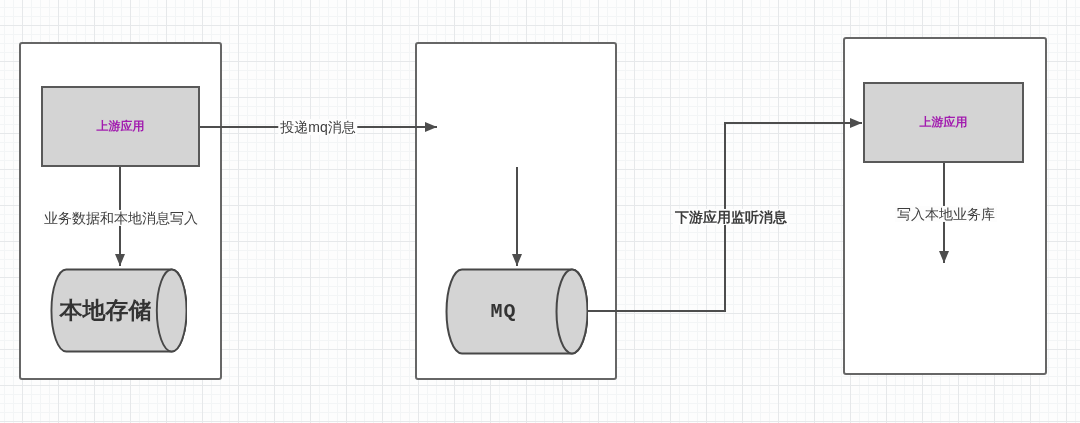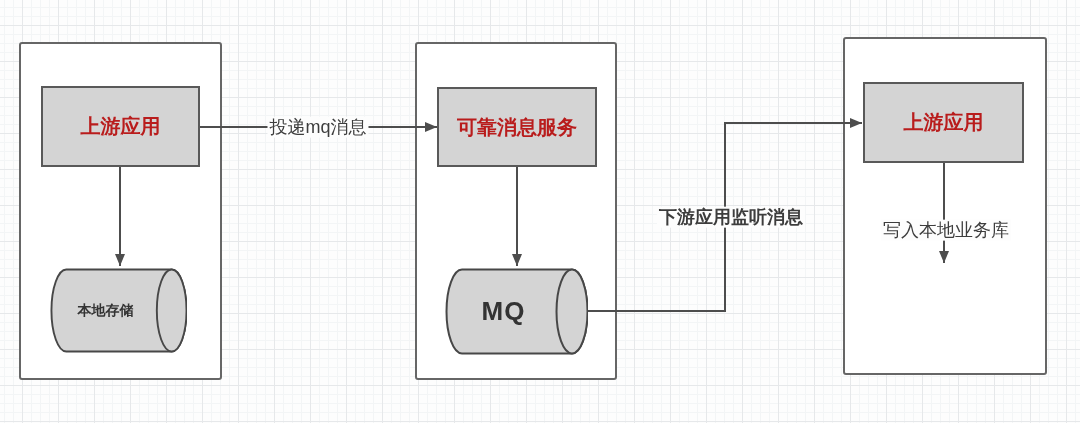--- a/index.html
+++ b/index.html
@@ -39,48 +39,48 @@
   .node {
     position: absolute;
     background: #d4d4d4;
     border: 2px solid #595959;
     display: flex;
     align-items: center;
     justify-content: center;
     z-index: 3;
   }
   .node-label {
-    font-size: 20px;
+    font-size: 12px;
     font-weight: bold;
-    color: #b91c1c;
+    color: #a21caf;
     white-space: nowrap;
   }
   .cylinder {
     position: absolute;
     z-index: 3;
   }
   .cylinder svg { display: block; }
   .cyl-label {
     position: absolute;
     left: 0; top: 0; right: 26px; bottom: 0;
     display: flex;
     align-items: center;
     justify-content: center;
-    font-size: 14px;
+    font-size: 23px;
     font-weight: bold;
     color: #333333;
     white-space: nowrap;
   }
-  .cyl-label.latin { font-size: 26px; letter-spacing: 1px; }
+  .cyl-label.latin { font-size: 20px; letter-spacing: 1px; font-family: Liberation Mono, monospace; }
   .edge-label {
     position: absolute;
     transform: translate(-50%, -50%);
     background: #fdfdfd;
     color: #3d3d3d;
-    font-size: 18px;
+    font-size: 14px;
     line-height: 1.15;
     white-space: nowrap;
     padding: 0 2px;
     z-index: 4;
   }
 </style>
 </head>
 <body>
 
 <div class="canvas">
@@ -98,23 +98,20 @@
     <path d="M200,127 L437,127" fill="none" stroke="#4d4d4d" stroke-width="2" marker-end="url(#arrow)"></path>
     <path d="M120,167 L120,266" fill="none" stroke="#4d4d4d" stroke-width="2" marker-end="url(#arrow)"></path>
     <path d="M517,167 L517,266" fill="none" stroke="#4d4d4d" stroke-width="2" marker-end="url(#arrow)"></path>
     <path d="M588,311 L725,311 L725,123 L862,123" fill="none" stroke="#4d4d4d" stroke-width="2" marker-end="url(#arrow)"></path>
     <path d="M944,163 L944,263" fill="none" stroke="#4d4d4d" stroke-width="2" marker-end="url(#arrow)"></path>
   </svg>
 
   <div class="node" style="left:41px; top:86px; width:159px; height:81px;">
     <span class="node-label">上游应用</span>
   </div>
-  <div class="node" style="left:437px; top:87px; width:160px; height:80px;">
-    <span class="node-label">可靠消息服务</span>
-  </div>
   <div class="node" style="left:863px; top:82px; width:161px; height:81px;">
     <span class="node-label">上游应用</span>
   </div>
 
   <div class="cylinder" style="left:50px; top:268px; width:137px; height:85px;">
     <svg width="137" height="85" viewBox="0 0 143 87" preserveAspectRatio="none">
       <path d="M 127 1.5 L 17 1.5 A 15.5 42 0 0 0 17 85.5 L 127 85.5 A 15.5 42 0 0 0 127 1.5 Z" fill="#d4d4d4" stroke="#474747" stroke-width="2"></path>
       <ellipse cx="127" cy="43.5" rx="15.5" ry="42" fill="#d4d4d4" stroke="#474747" stroke-width="2"></ellipse>
     </svg>
     <div class="cyl-label">本地存储</div>
@@ -123,16 +120,17 @@
   <div class="cylinder" style="left:445px; top:268px; width:143px; height:87px;">
     <svg width="143" height="87" viewBox="0 0 143 87" preserveAspectRatio="none">
       <path d="M 127 1.5 L 17 1.5 A 15.5 42 0 0 0 17 85.5 L 127 85.5 A 15.5 42 0 0 0 127 1.5 Z" fill="#d4d4d4" stroke="#474747" stroke-width="2"></path>
       <ellipse cx="127" cy="43.5" rx="15.5" ry="42" fill="#d4d4d4" stroke="#474747" stroke-width="2"></ellipse>
     </svg>
     <div class="cyl-label latin">MQ</div>
   </div>
 
 
   <div class="edge-label" style="left:318px; top:127px;">投递mq消息</div>
+  <div class="edge-label" style="left:121px; top:218px;">业务数据和本地消息写入</div>
   <div class="edge-label" style="left:731px; top:217px;font-weight:bold;">下游应用监听消息</div>
-  <div class="edge-label" style="left:946px; top:214px;margin-top:16px;">写入本地业务库</div>
+  <div class="edge-label" style="left:946px; top:214px;">写入本地业务库</div>
 
 </div>
 
 </body></html>

